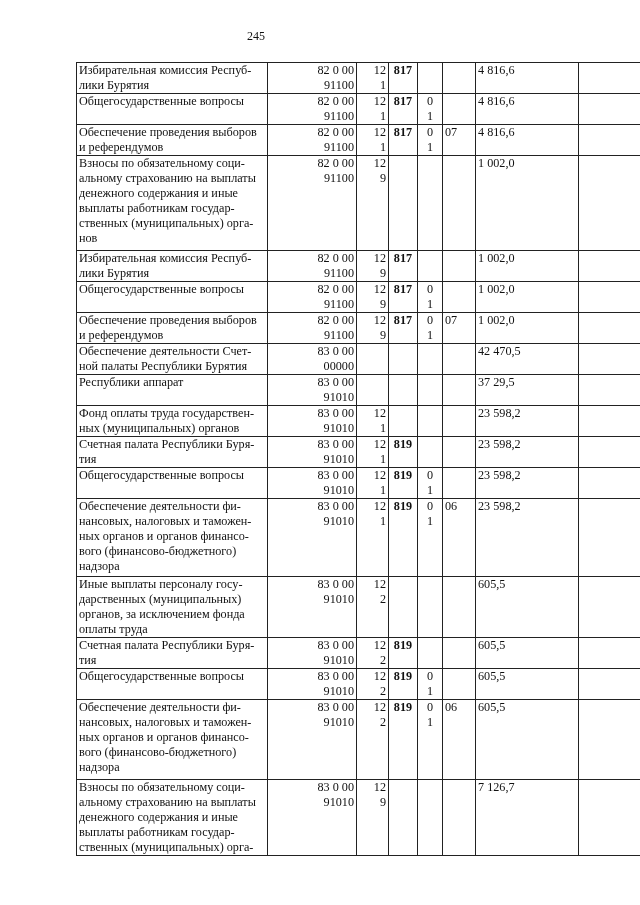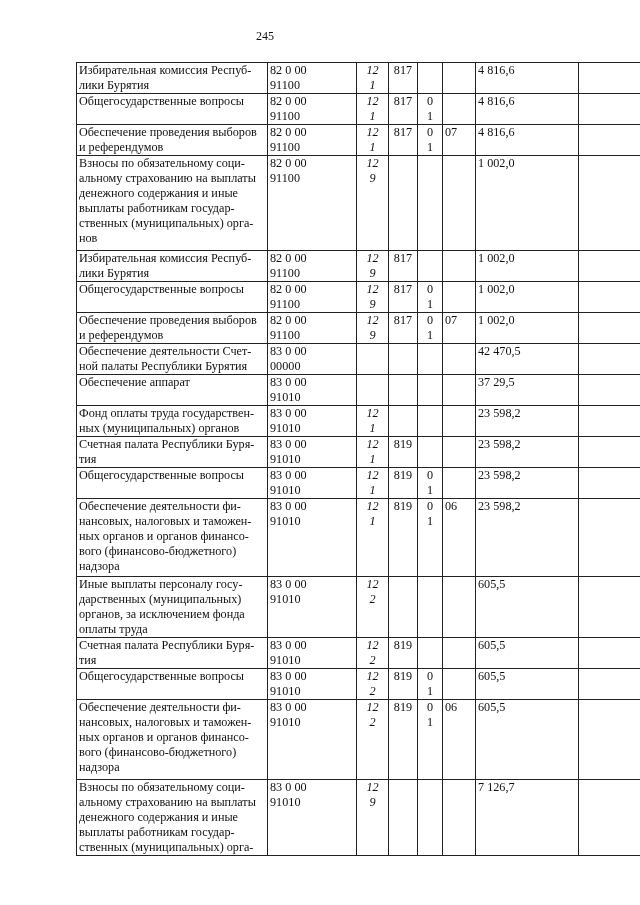--- a/index.html
+++ b/index.html
@@ -1,24 +1,24 @@
 <!DOCTYPE html>
 <html><head>
 <meta charset="utf-8">
 <style>
   html, body { margin:0; padding:0; background:#ffffff; }
   body { width:640px; height:905px; position:relative; overflow:hidden;
          font-family:"Liberation Serif", "DejaVu Serif", serif; color:#111; }
-  .page-number { position:absolute; top:29px; left:0; width:512px; text-align:center; font-size:12px;padding-left:9px; }
+  .page-number { position:absolute; top:29px; left:0; width:512px; text-align:center; font-size:12px; }
   table.budget { position:absolute; top:62px; left:76px; border-collapse:collapse; table-layout:fixed; width:534px; }
   table.budget td { border:1.3px solid #222; vertical-align:top; font-size:12.2px; line-height:15px; padding:0 2px; overflow:hidden; }
   td.name { width:186px; text-align:left; padding-left:1px;margin-left:12px; }
-  td.csr  { width:84px; text-align:left; }
-  td.vr   { width:27px; text-align:center;font-style:italic; }
-  td.grbs { width:24px; text-align:center; }
+  td.csr  { width:84px; text-align:right; }
+  td.vr   { width:27px; text-align:right; }
+  td.grbs { width:24px; text-align:center;font-weight:bold; }
   td.rz   { width:20px; text-align:center; }
   td.pr   { width:28px; }
   td.sum  { width:98px; text-align:left; padding-right:12px; }
   td.extra{ width:63px; }
   .ws { white-space:pre-line; }
 </style>
 </head>
 <body>
 
 <div class="page-number">245</div>
@@ -128,21 +128,21 @@
         <td class="csr ws">83 0 00
 00000</td>
         <td class="vr ws"></td>
         <td class="grbs ws"></td>
         <td class="rz ws"></td>
         <td class="pr ws"></td>
         <td class="sum ws">42 470,5</td>
         <td class="extra"></td>
       </tr>
       <tr style="height: 30px;">
-        <td class="name ws">Обеспечение аппарат</td>
+        <td class="name ws">Республики аппарат</td>
         <td class="csr ws">83 0 00
 91010</td>
         <td class="vr ws"></td>
         <td class="grbs ws"></td>
         <td class="rz ws"></td>
         <td class="pr ws"></td>
         <td class="sum ws">37 29,5</td>
         <td class="extra"></td>
       </tr>
       <tr style="height: 30px;">

